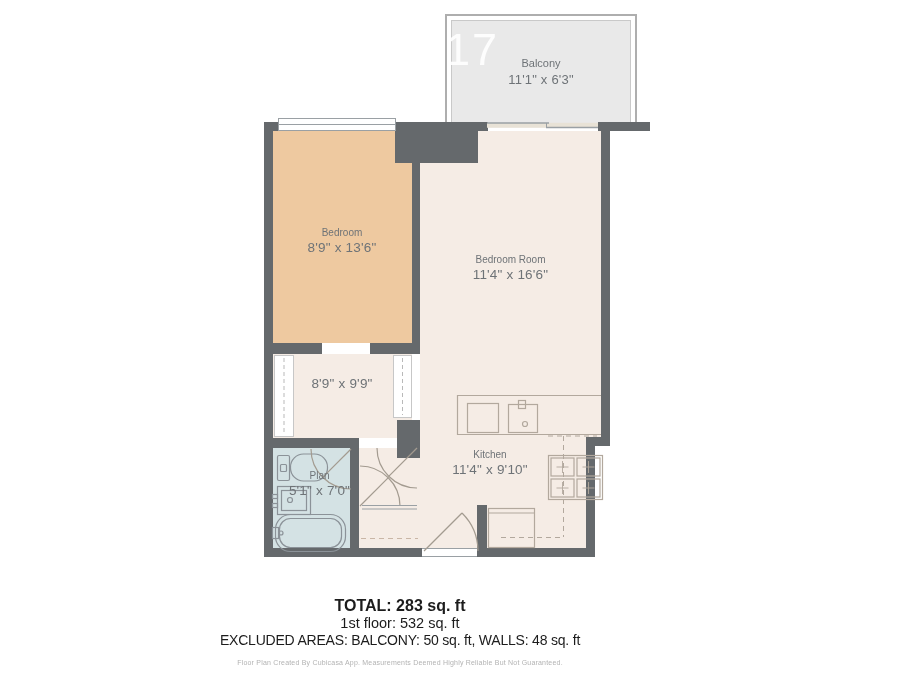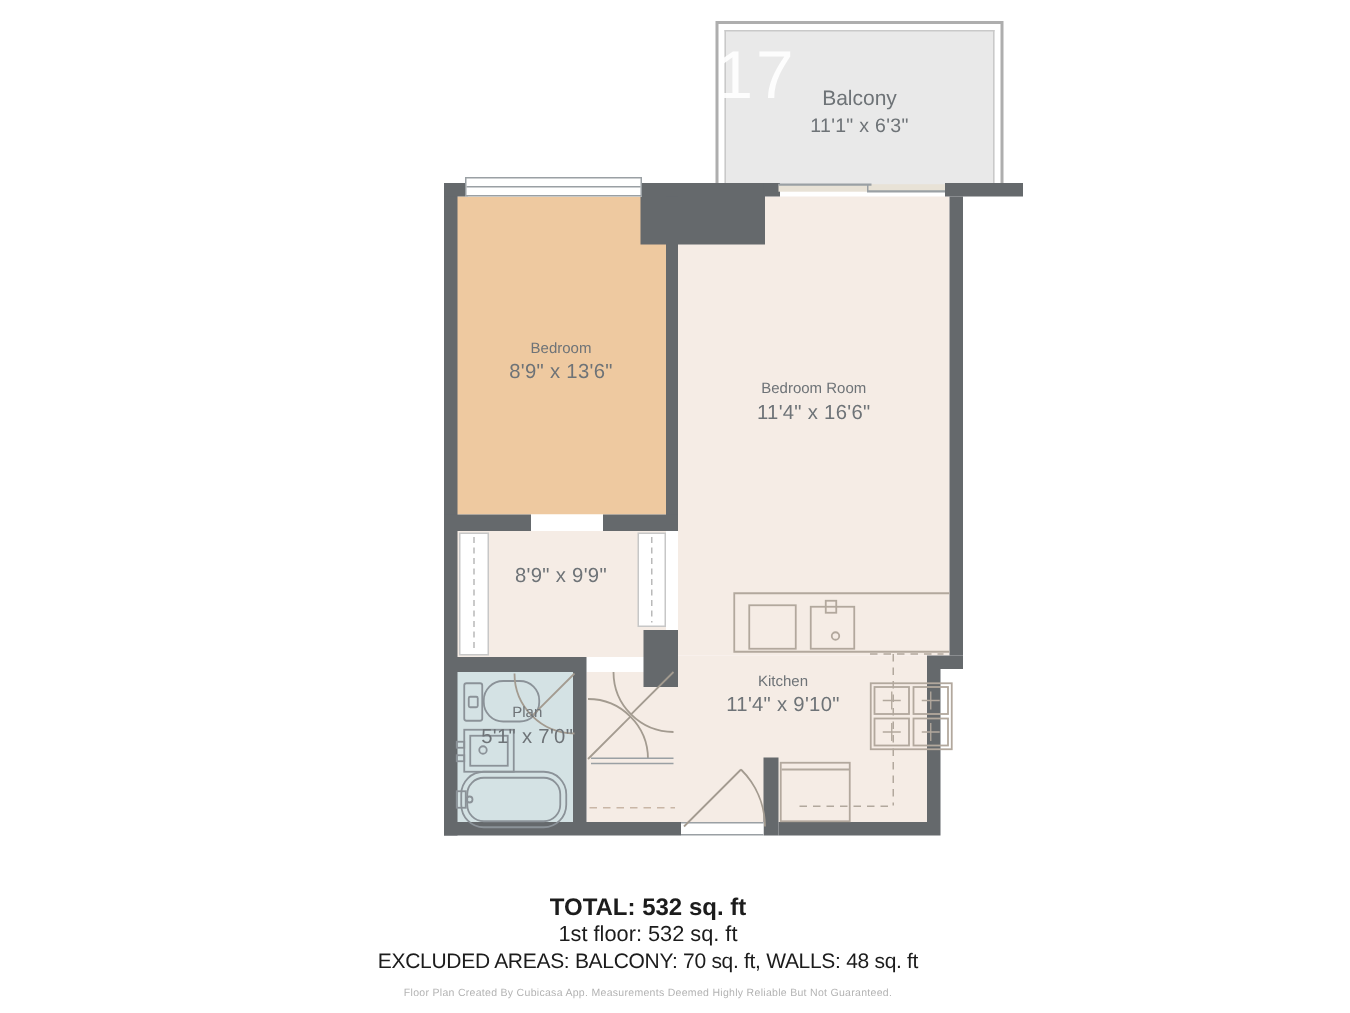--- a/index.html
+++ b/index.html
@@ -1,23 +1,23 @@
 <!DOCTYPE html>
 <html><head>
 <meta charset="utf-8">
 <style>
   html,body{margin:0;padding:0;background:#ffffff;}
   .canvas{position:relative;width:800px;height:675px;background:#ffffff;
-          font-family:"Liberation Sans",sans-serif;overflow:hidden;margin-left:32px;}
+          font-family:"Liberation Sans",sans-serif;overflow:hidden;}
   .wall{position:absolute;background:#65696c;}
   .fill{position:absolute;}
   .room-label{position:absolute;text-align:center;color:#6e7377;line-height:1.34;}
   .room-label .rname{font-size:10px;}
   .room-label .rdims{font-size:13.5px;letter-spacing:.2px;}
-  .room-label.small .rname{font-size:14px;}
+  .room-label.small .rname{font-size:11px;}
   .room-label.small .rdims{font-size:13px;}
   .balcony-outer{position:absolute;left:445px;top:14px;width:192px;height:112px;
                  border:2px solid #aeaeae;background:#ffffff;box-sizing:border-box;}
   .balcony-inner{position:absolute;left:451px;top:20px;width:180px;height:106px;
                  background:#e9e9e9;border:1px solid #c9c9c9;box-sizing:border-box;border-bottom:none;}
   .window{position:absolute;background:#ffffff;border:1px solid #9aa0a4;box-sizing:border-box;}
   .opening{position:absolute;background:#ffffff;}
   .threshold{position:absolute;background:#ffffff;border-top:1px solid #9aa0a4;
              border-bottom:1px solid #9aa0a4;box-sizing:border-box;}
   .watermark{position:absolute;left:418px;top:24px;font-size:45px;font-weight:400;
@@ -177,19 +177,19 @@
   <div class="room-label" style="left:267px;top:469px;width:105px">
     <div class="rname">Plan</div>
     <div class="rdims">5'1" x 7'0"</div>
   </div>
   <div class="room-label" style="left:420px;top:448px;width:140px">
     <div class="rname">Kitchen</div>
     <div class="rdims">11'4" x 9'10"</div>
   </div>
 
   <div class="summary">
-    <div class="total">TOTAL: 532 sq. ft</div>
+    <div class="total">TOTAL: 283 sq. ft</div>
     <div class="floor">1st floor: 532 sq. ft</div>
-    <div class="excluded">EXCLUDED AREAS: BALCONY: 70 sq. ft, WALLS: 48 sq. ft</div>
+    <div class="excluded">EXCLUDED AREAS: BALCONY: 50 sq. ft, WALLS: 48 sq. ft</div>
     <div class="disclaimer">Floor Plan Created By Cubicasa App. Measurements Deemed Highly Reliable But Not Guaranteed.</div>
   </div>
 
 </div>
 
 </body></html>

